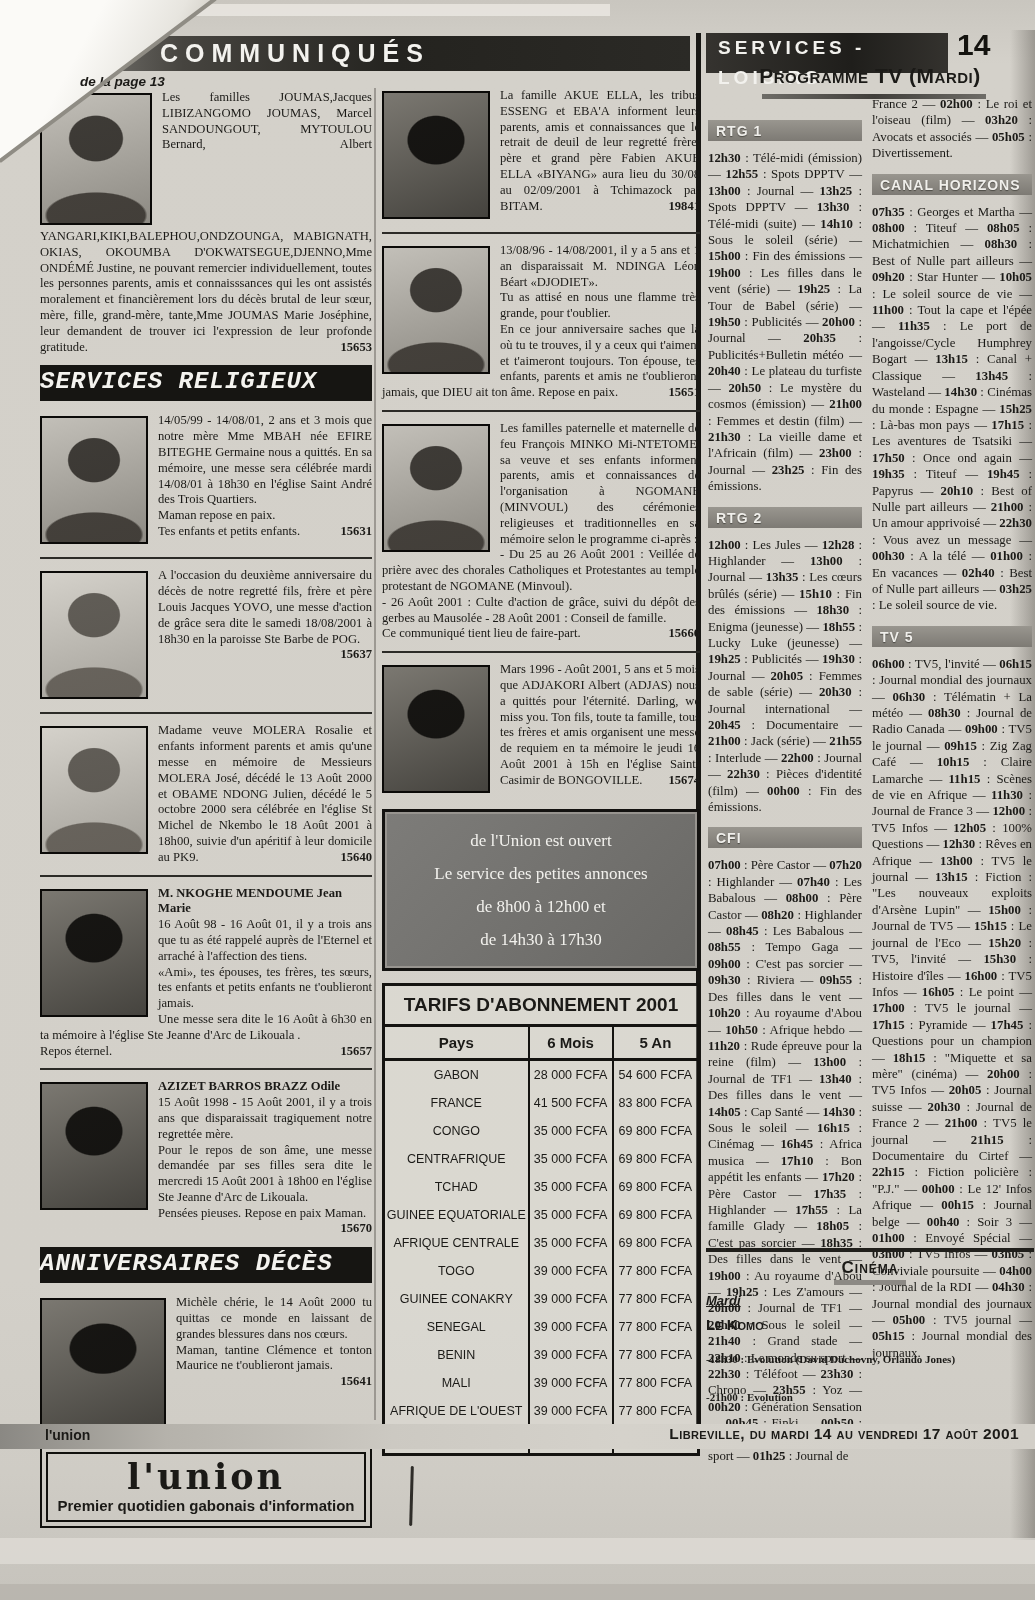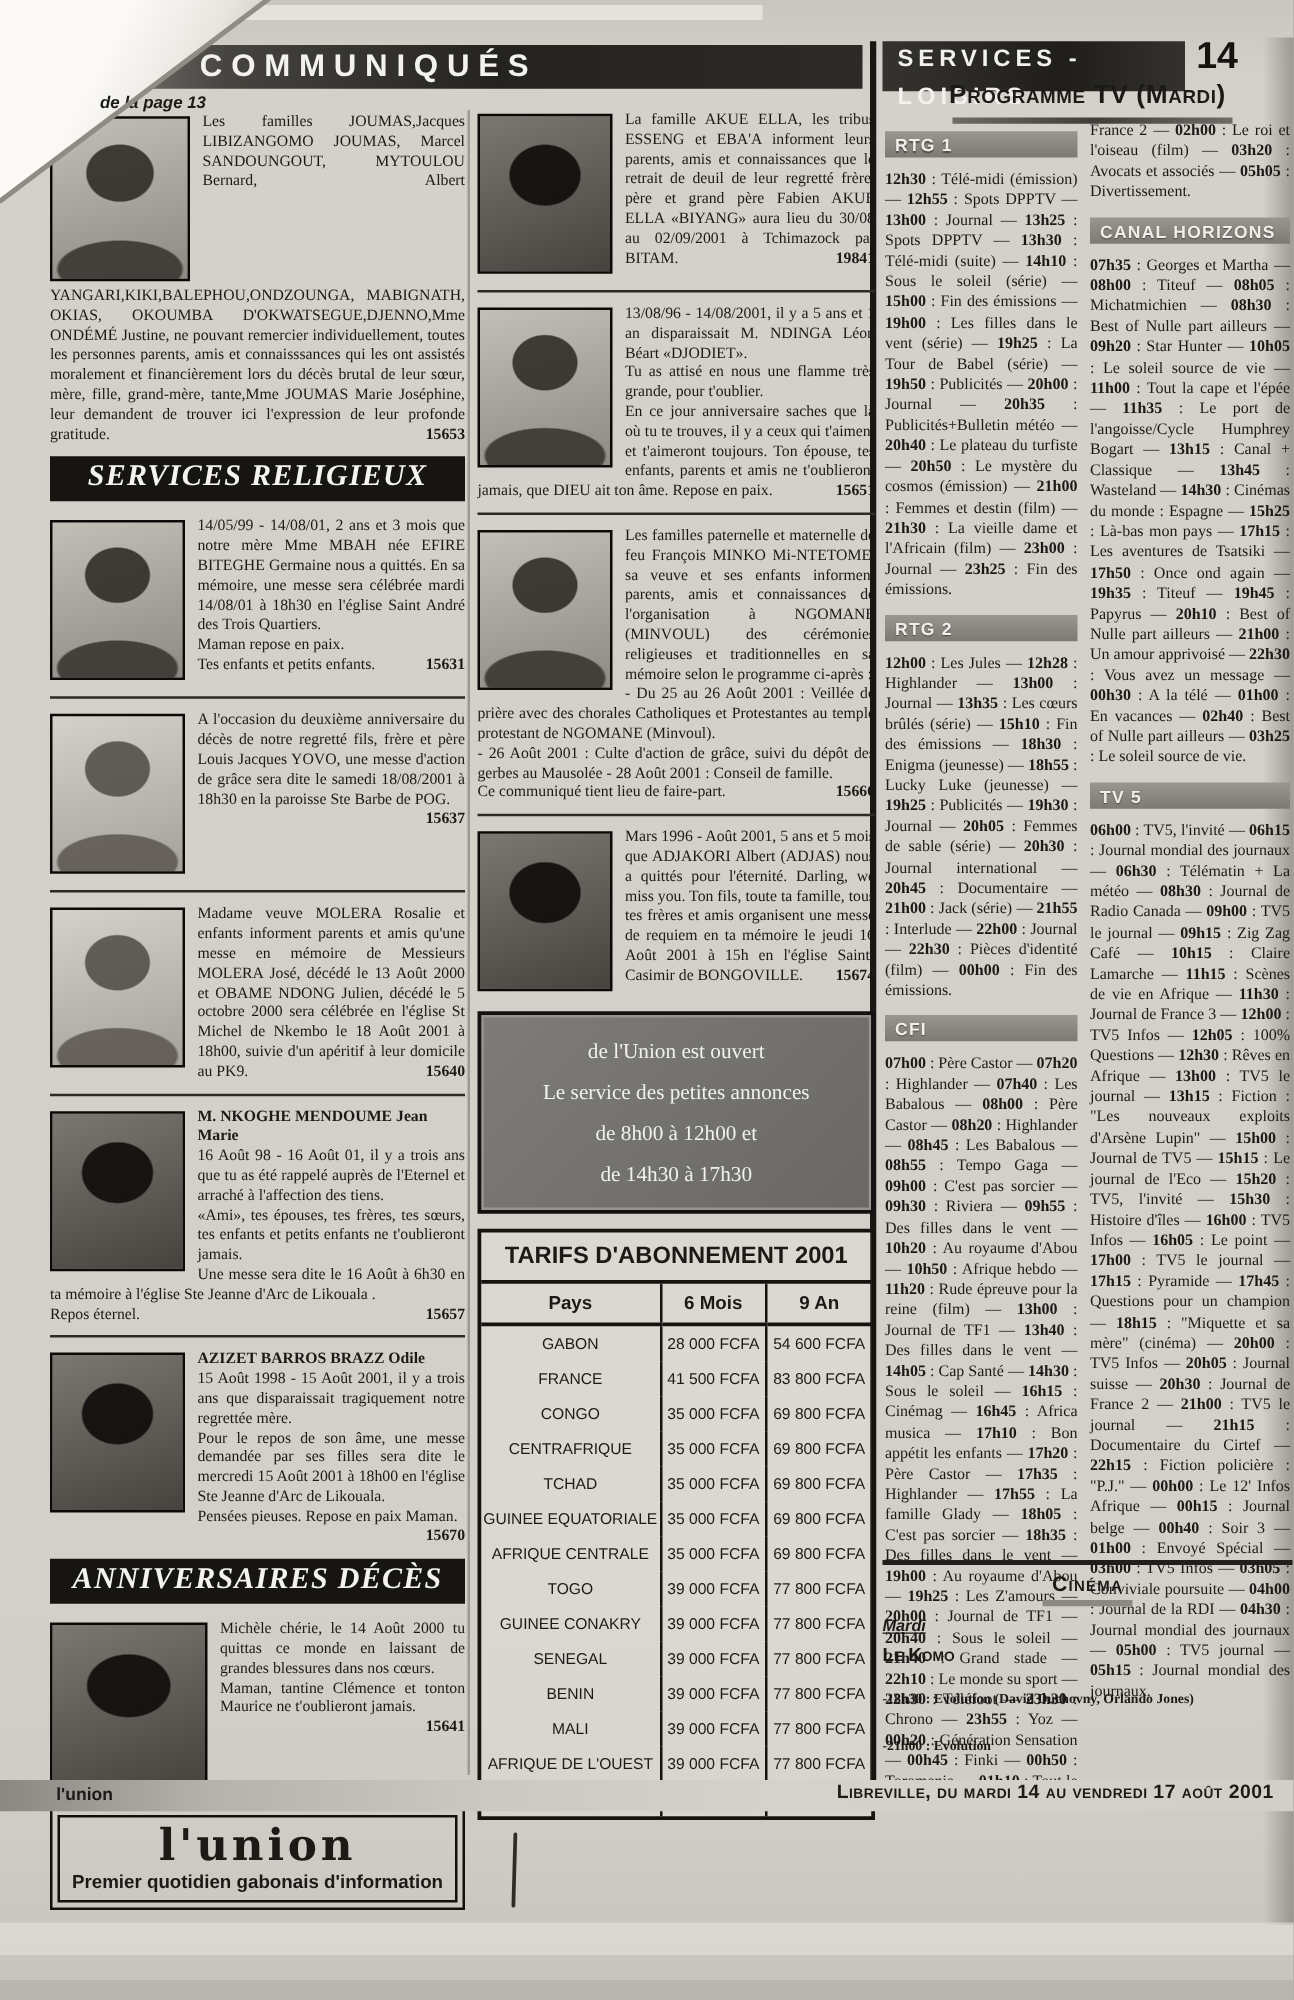--- a/index.html
+++ b/index.html
@@ -59,22 +59,22 @@
       radial-gradient(46% 33% at 50% 38%, rgba(15,14,12,.92) 58%, rgba(15,14,12,0) 61%),
       linear-gradient(160deg,#7b7871,#45433e);}
   .photo.light{background:
       radial-gradient(42% 30% at 50% 34%, rgba(70,66,60,.8) 58%, rgba(70,66,60,0) 61%),
       radial-gradient(78% 30% at 50% 94%, rgba(90,85,78,.85) 58%, rgba(90,85,78,0) 61%),
       linear-gradient(165deg,#d4d1ca,#a5a29b);}
   .ntext p{margin:0;font-size:12.6px;line-height:15.8px;text-align:justify;}
   .ntext p.ntitle{font-weight:bold;text-align:left;}
   .nref{float:right;font-weight:bold;margin-left:8px;}
   .divider{border-top:2px solid #2c2b27;margin:9px 0;}
-  .sec-bar{background:#161512;color:#f4f3ef;text-align:center;margin:10px 0 12px;
-    font-family:Liberation Serif, serif;font-weight:bold;font-style:italic;
+  .sec-bar{background:#161512;color:#f4f3ef;margin:10px 0 12px;
+    font-family:Liberation Mono, monospace;font-weight:bold;font-style:italic;
     font-size:24px;padding:3px 0 6px;letter-spacing:1px;}
   
   .union-box{border:2px solid #11100d;padding:4px;margin-top:12px;}
   .union-in{border:2px solid #11100d;text-align:center;padding:2px 0 6px;}
   .union-title{font-family:"DejaVu Serif",serif;font-weight:bold;font-size:35px;letter-spacing:3px;}
   .union-sub{font-family:"Liberation Sans",sans-serif;font-weight:bold;font-size:15px;margin-top:0px;}
   
   .annonces{border:3px solid #131210;background:linear-gradient(135deg,#7d7c79,#696865);
     box-shadow:inset 0 0 0 2px #97948f;padding:12px 4px;margin:12px 0;}
   .annonces p{color:#f2f1ed;font-size:17px;line-height:33px;text-align:center;margin:0;}
@@ -85,21 +85,21 @@
   table.tarifs{width:100%;border-collapse:collapse;border-radius:24px;}
   table.tarifs th{font-family:"Liberation Sans",sans-serif;font-weight:bold;font-size:15px;
     padding:7px 0;border-bottom:3px solid #141310;}
   table.tarifs td{font-family:"Liberation Sans",sans-serif;font-size:12.5px;text-align:center;padding:7px 0;}
   .cb{border-right:2.5px solid #141310;}
   .c-pays{width:46%;} .c-6m{width:27%;} .c-1a{width:27%;}
   
   .chan-bar{background:linear-gradient(180deg,#99968f,#7d7a74);color:#f0efeb;
     font-family:"Liberation Sans",sans-serif;font-weight:bold;font-size:14px;letter-spacing:1px;
     padding:3px 8px 2px;margin:12px 0 9px;text-shadow:0 1px 1px rgba(40,38,34,.6);}
-  .chan-bar.nf{margin-top:1px;}
+  .chan-bar.nf{margin-top:16px;}
   .listing{font-size:12.8px;line-height:16.4px;text-align:justify;margin:0;}
   .listing b{font-weight:bold;}
   
   #cinema{position:absolute;left:706px;top:1248px;width:328px;border-top:4px solid #201f1b;padding-top:6px;}
   .cine-h{text-align:center;font-family:"Liberation Sans",sans-serif;font-weight:bold;
     font-size:17px;font-variant:small-caps;letter-spacing:1px;}
   .cine-rule{width:72px;height:5px;background:#8c8984;margin:2px auto 8px;}
   .cine-day{font-family:"Liberation Sans",sans-serif;font-weight:bold;font-style:italic;
     font-size:13px;text-decoration:underline;margin:4px 0 8px;}
   .cine-venue{text-align:left;font-family:"Liberation Sans",sans-serif;font-weight:bold;
@@ -251,21 +251,21 @@
         <p class="aline">de 8h00 à 12h00 et</p>
         <p class="aline">de 14h30 à 17h30</p>
       </div>
     <div class="tarifs-box">
       <div class="t-title">TARIFS D'ABONNEMENT 2001</div>
       <table class="tarifs">
         <thead>
           <tr id="tarifs-head-row">
               <th class="c-pays cb">Pays</th>
               <th class="c-6m cb">6 Mois</th>
-              <th class="c-1a">9 An</th>
+              <th class="c-1a">5 An</th>
             </tr>
         </thead>
         <tbody id="tarifs-body">
             <tr class="trow">
               <td class="c-pays cb">GABON</td>
               <td class="c-6m cb">28 000 FCFA</td>
               <td class="c-1a">54 600 FCFA</td>
             </tr>
             <tr class="trow">
               <td class="c-pays cb">FRANCE</td>

